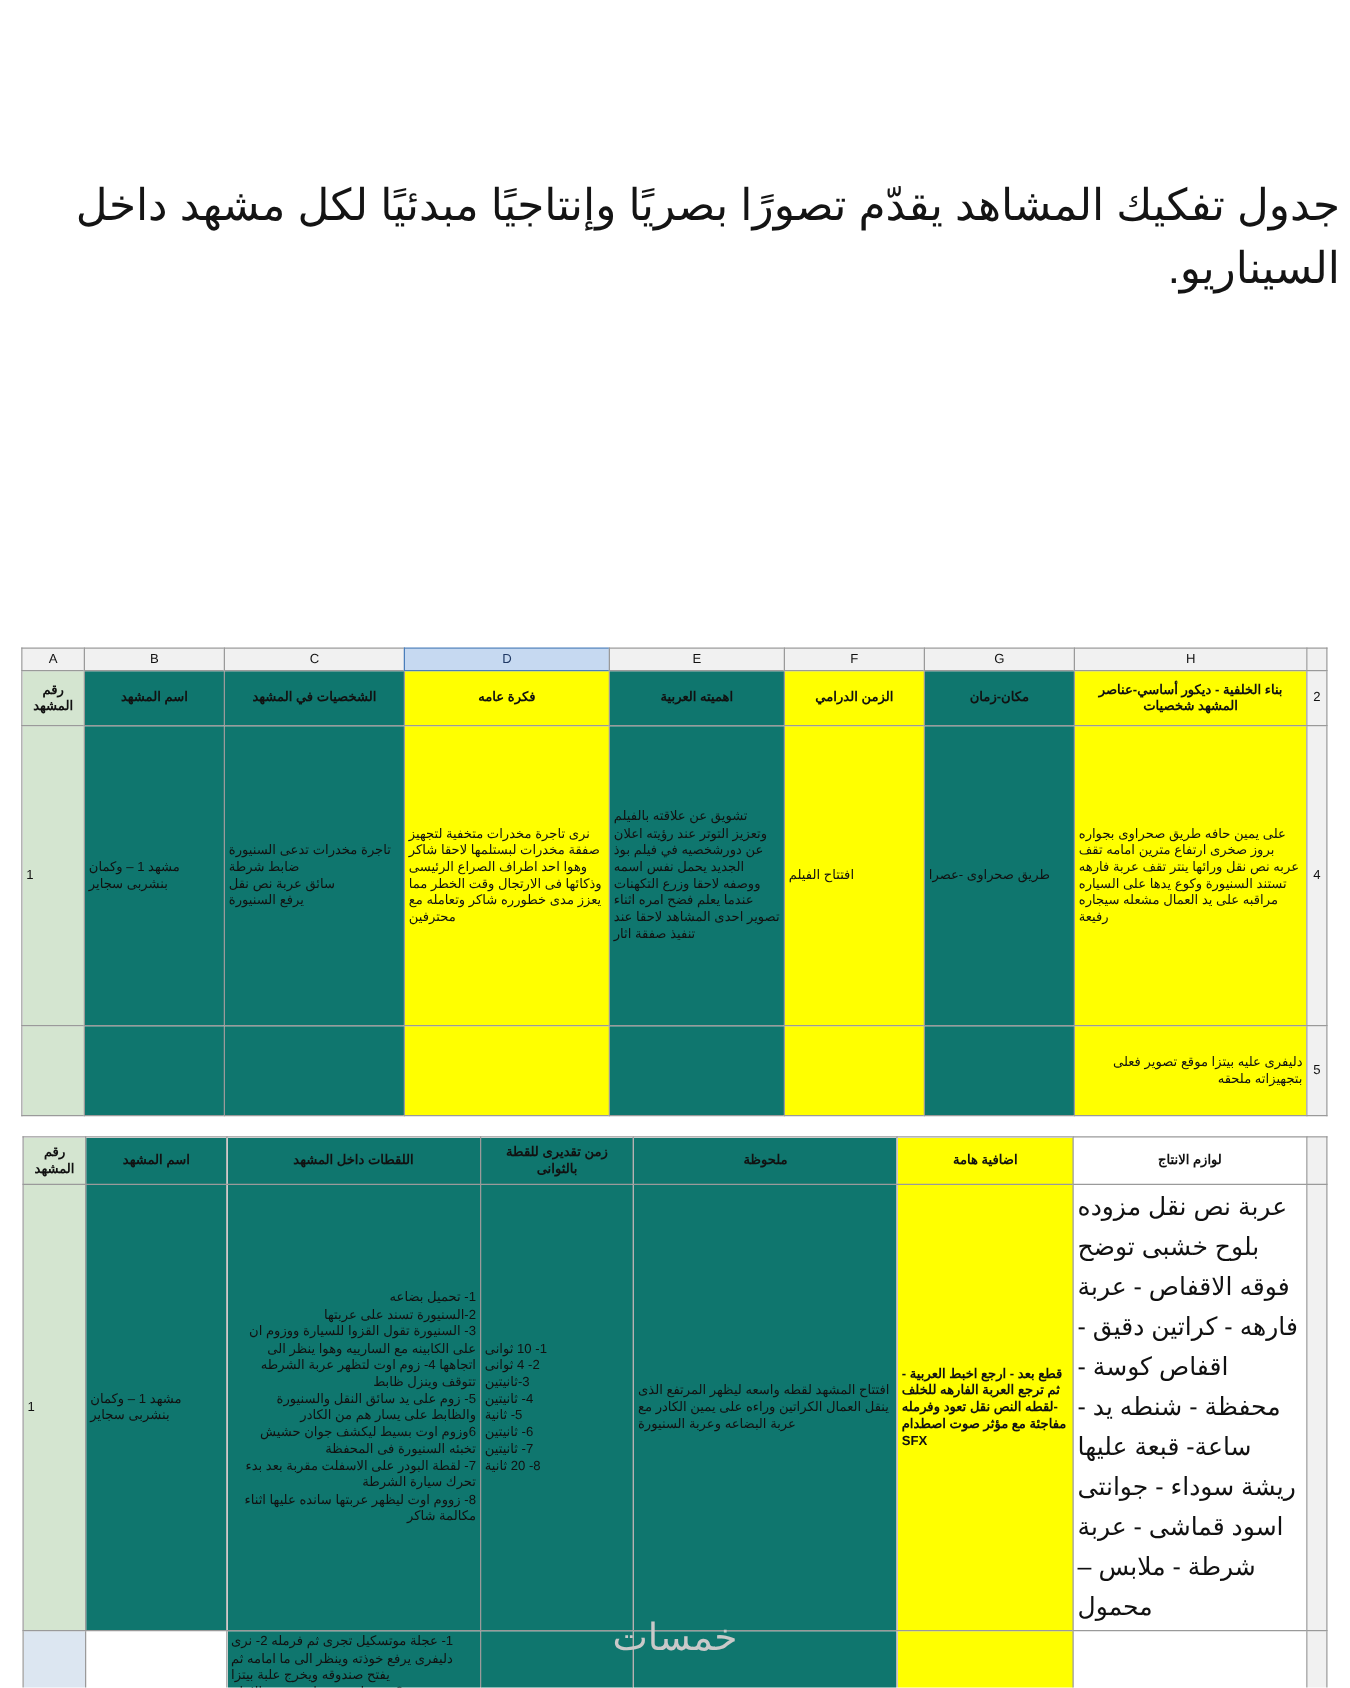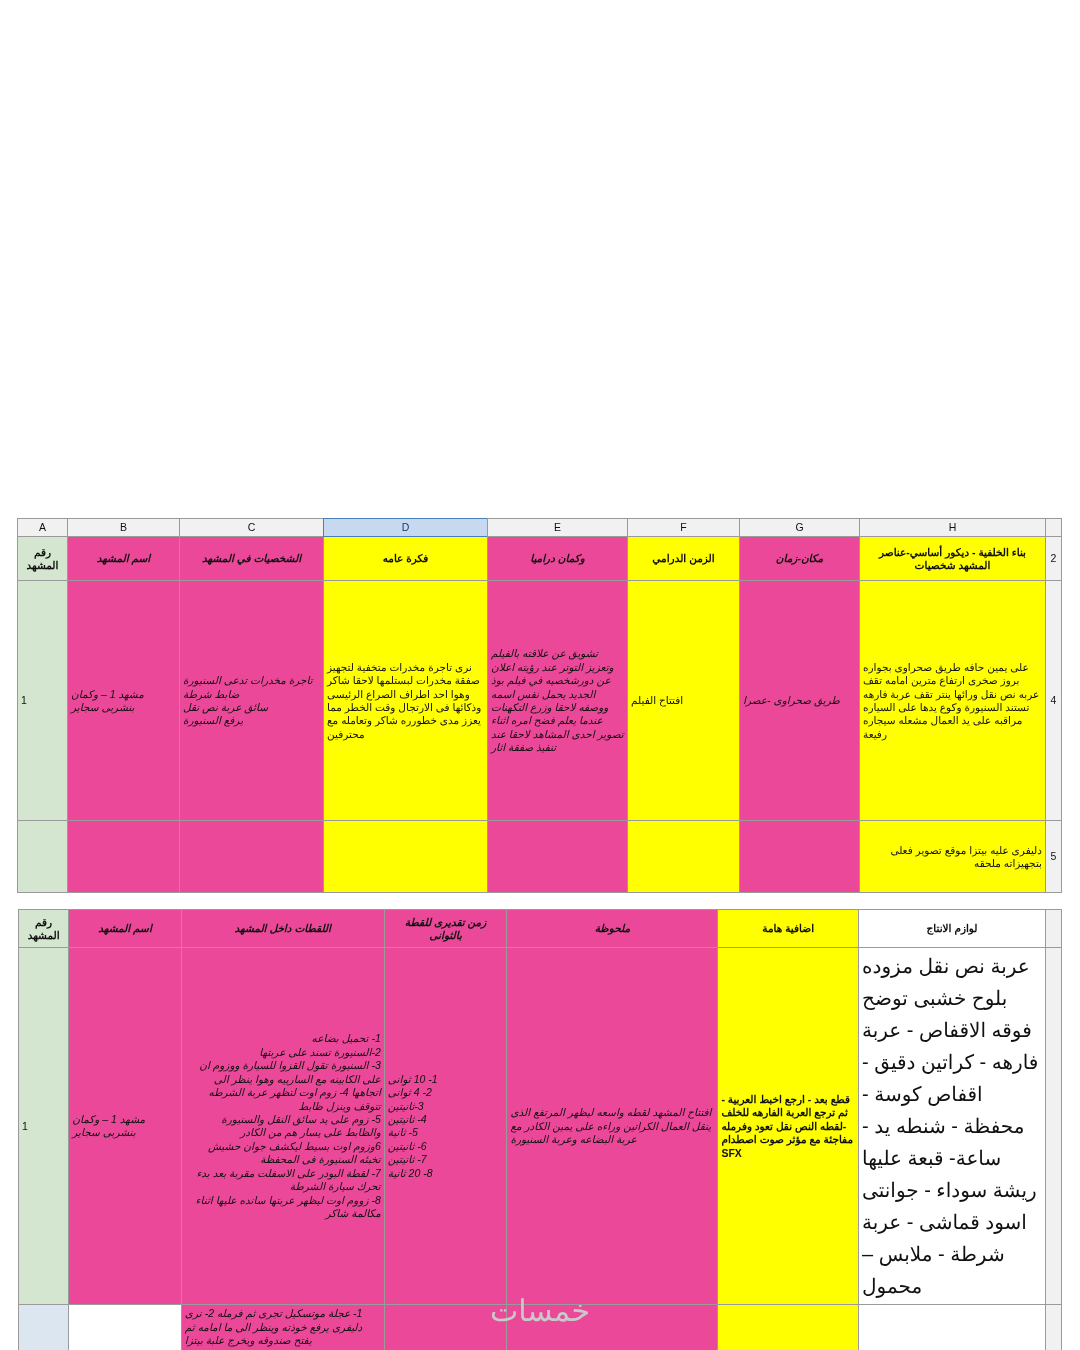--- a/index.html
+++ b/index.html
@@ -76,21 +76,21 @@
     height: 15px;
     padding: 0;
   }
   .colhead td.sel {
     background: #c6d9f1;
     border: 1px solid #4a7ebb;
     color: #1f3864;
   }
 
   .yellow { background: #ffff00; }
-  .peach  { background: #ec4899; font-style: italic; }
+  .peach  { background: #0f766e; }
   .green  { background: #d4e5d0; }
   .blue   { background: #dce6f1; }
   .white  { background: #ffffff; }
 
   .hdr {
     font-weight: bold;
     text-align: center;
     color: #b00000;
     font-size: 11px;
     height: 44px;
@@ -140,20 +140,21 @@
     font-family: "Liberation Sans", sans-serif;
   }
 </style>
 </head>
 <body>
 
 <div class="page">
 
 
   <div class="intro-ar">
+    <p>جدول تفكيك المشاهد يقدّم تصورًا بصريًا وإنتاجيًا مبدئيًا لكل مشهد داخل السيناريو.</p>
   </div>
 
   <div class="sheet">
 
     <table class="grid">
       <colgroup>
         <col style="width:16px">
         <col style="width:186px">
         <col style="width:120px">
         <col style="width:112px">
@@ -175,21 +176,21 @@
         <td>C</td>
         <td>B</td>
         <td>A</td>
       </tr>
 
       <tr>
         <td class="rownum">2</td>
         <td class="yellow hdr">بناء الخلفية - ديكور أساسي-عناصر المشهد شخصيات</td>
         <td class="peach hdr">مكان-زمان</td>
         <td class="yellow hdr">الزمن الدرامي</td>
-        <td class="peach hdr">وكمان دراميا</td>
+        <td class="peach hdr">اهميته العربية</td>
         <td class="yellow hdr">فكرة عامه</td>
         <td class="peach hdr">الشخصيات في المشهد</td>
         <td class="peach hdr">اسم المشهد</td>
         <td class="green hdr">رقم المشهد</td>
       </tr>
 
       <tr>
         <td class="rownum">4</td>
         <td class="yellow body-cell tiny red">على يمين حافه طريق صحراوى بجواره بروز صخرى ارتفاع مترين  امامه تقف عربه نص نقل ورائها ينتر تقف عربة فارهه تستند السنيورة وكوع يدها على السياره مراقبه على يد العمال مشعله سيجاره رفيعة</td>
         <td class="peach body-cell small">طريق صحراوى -عصرا</td>

